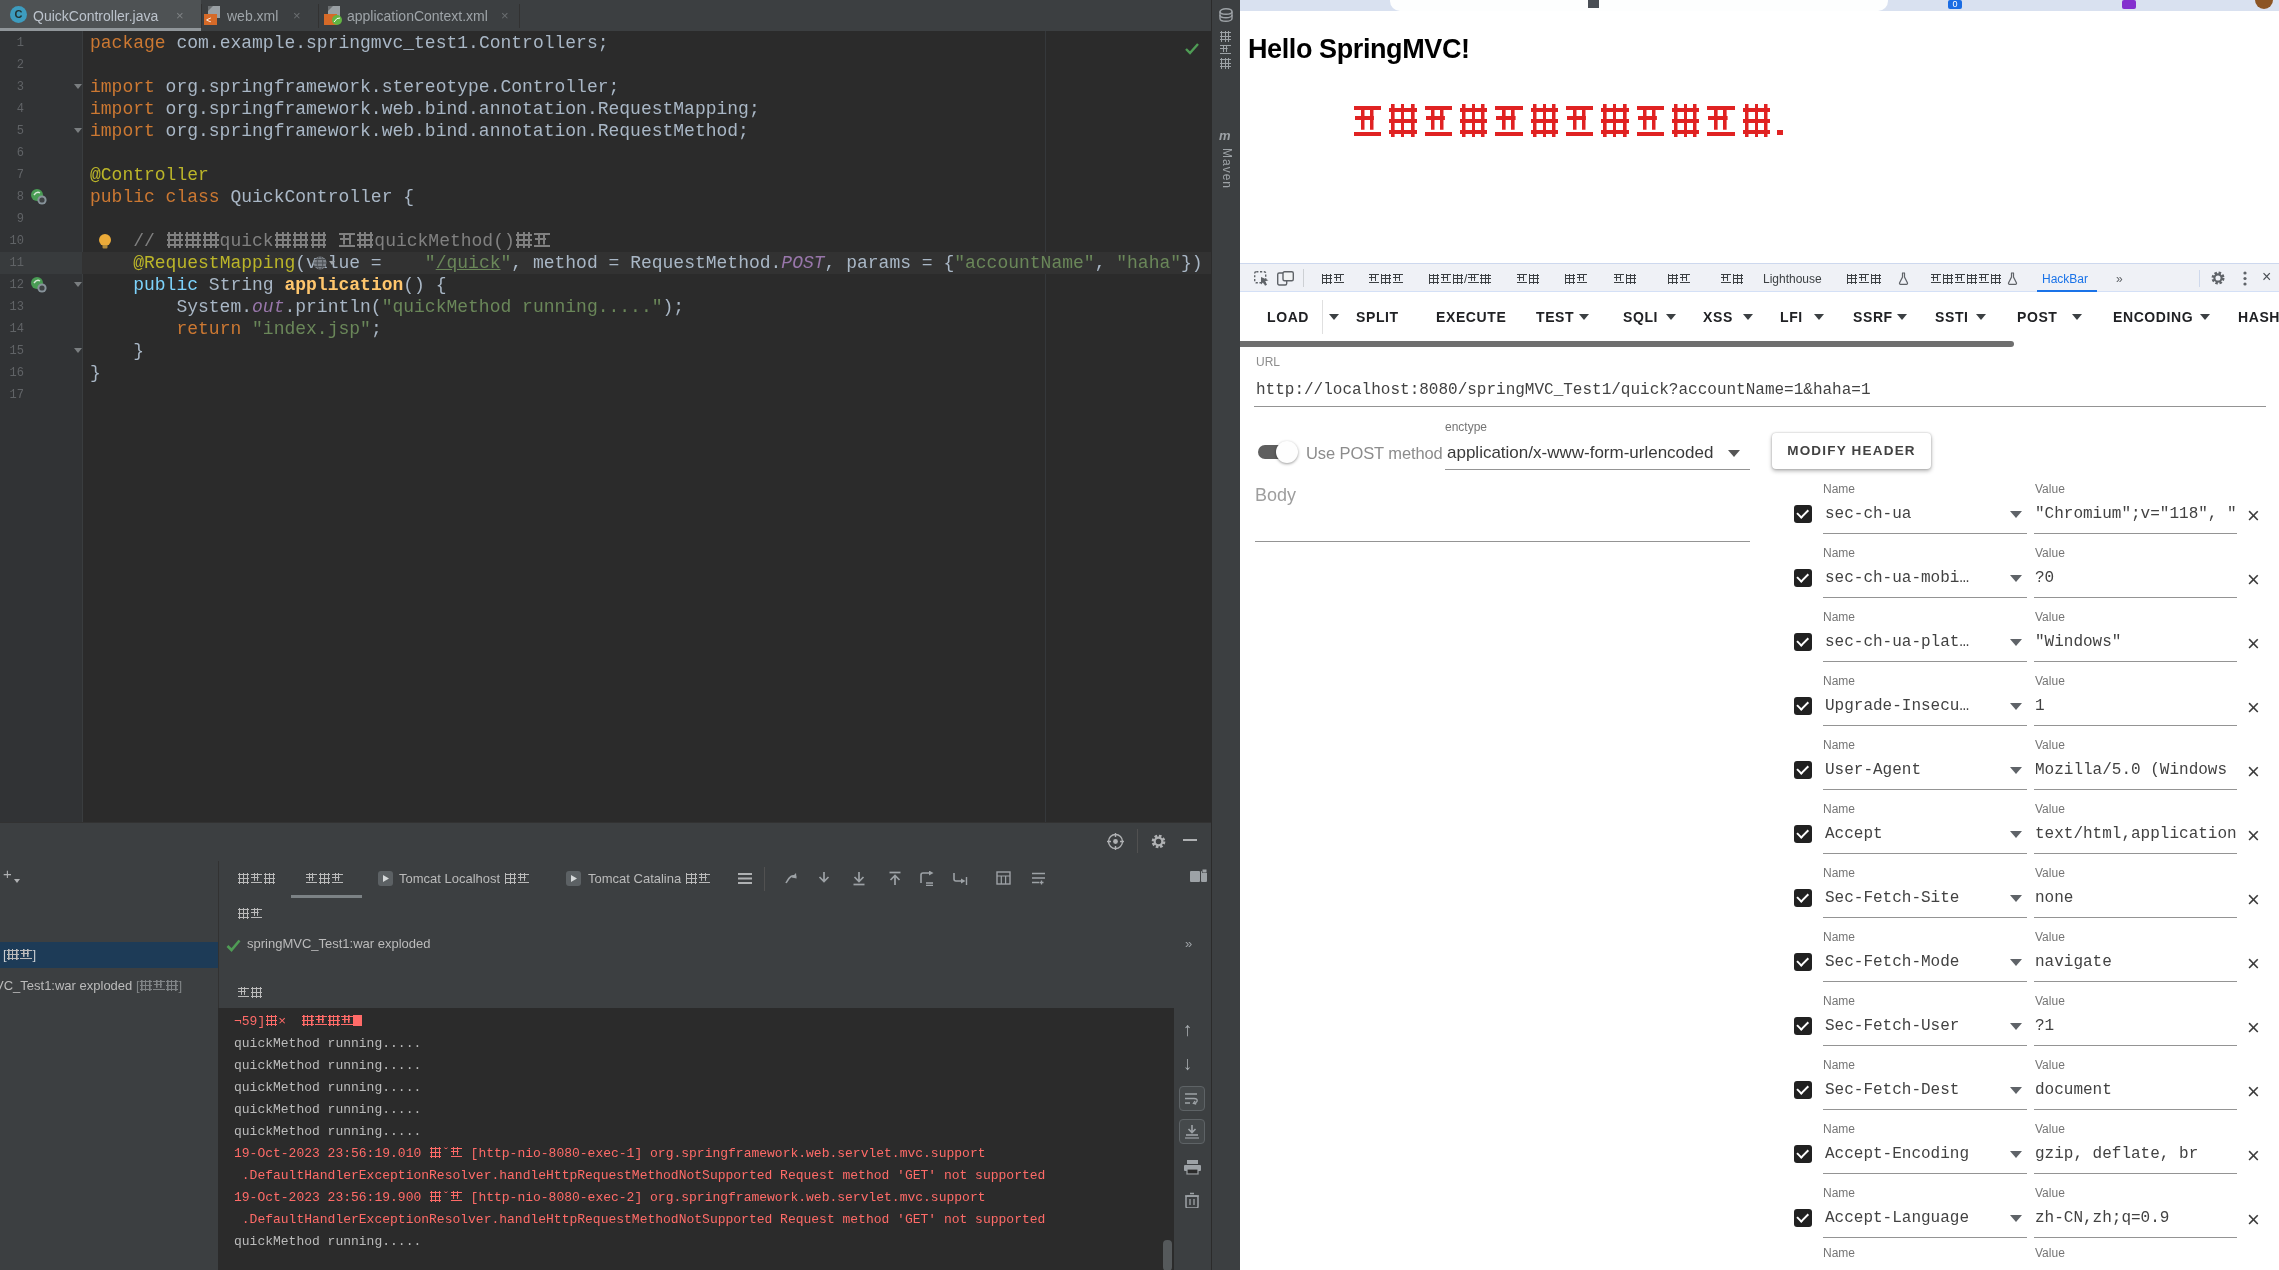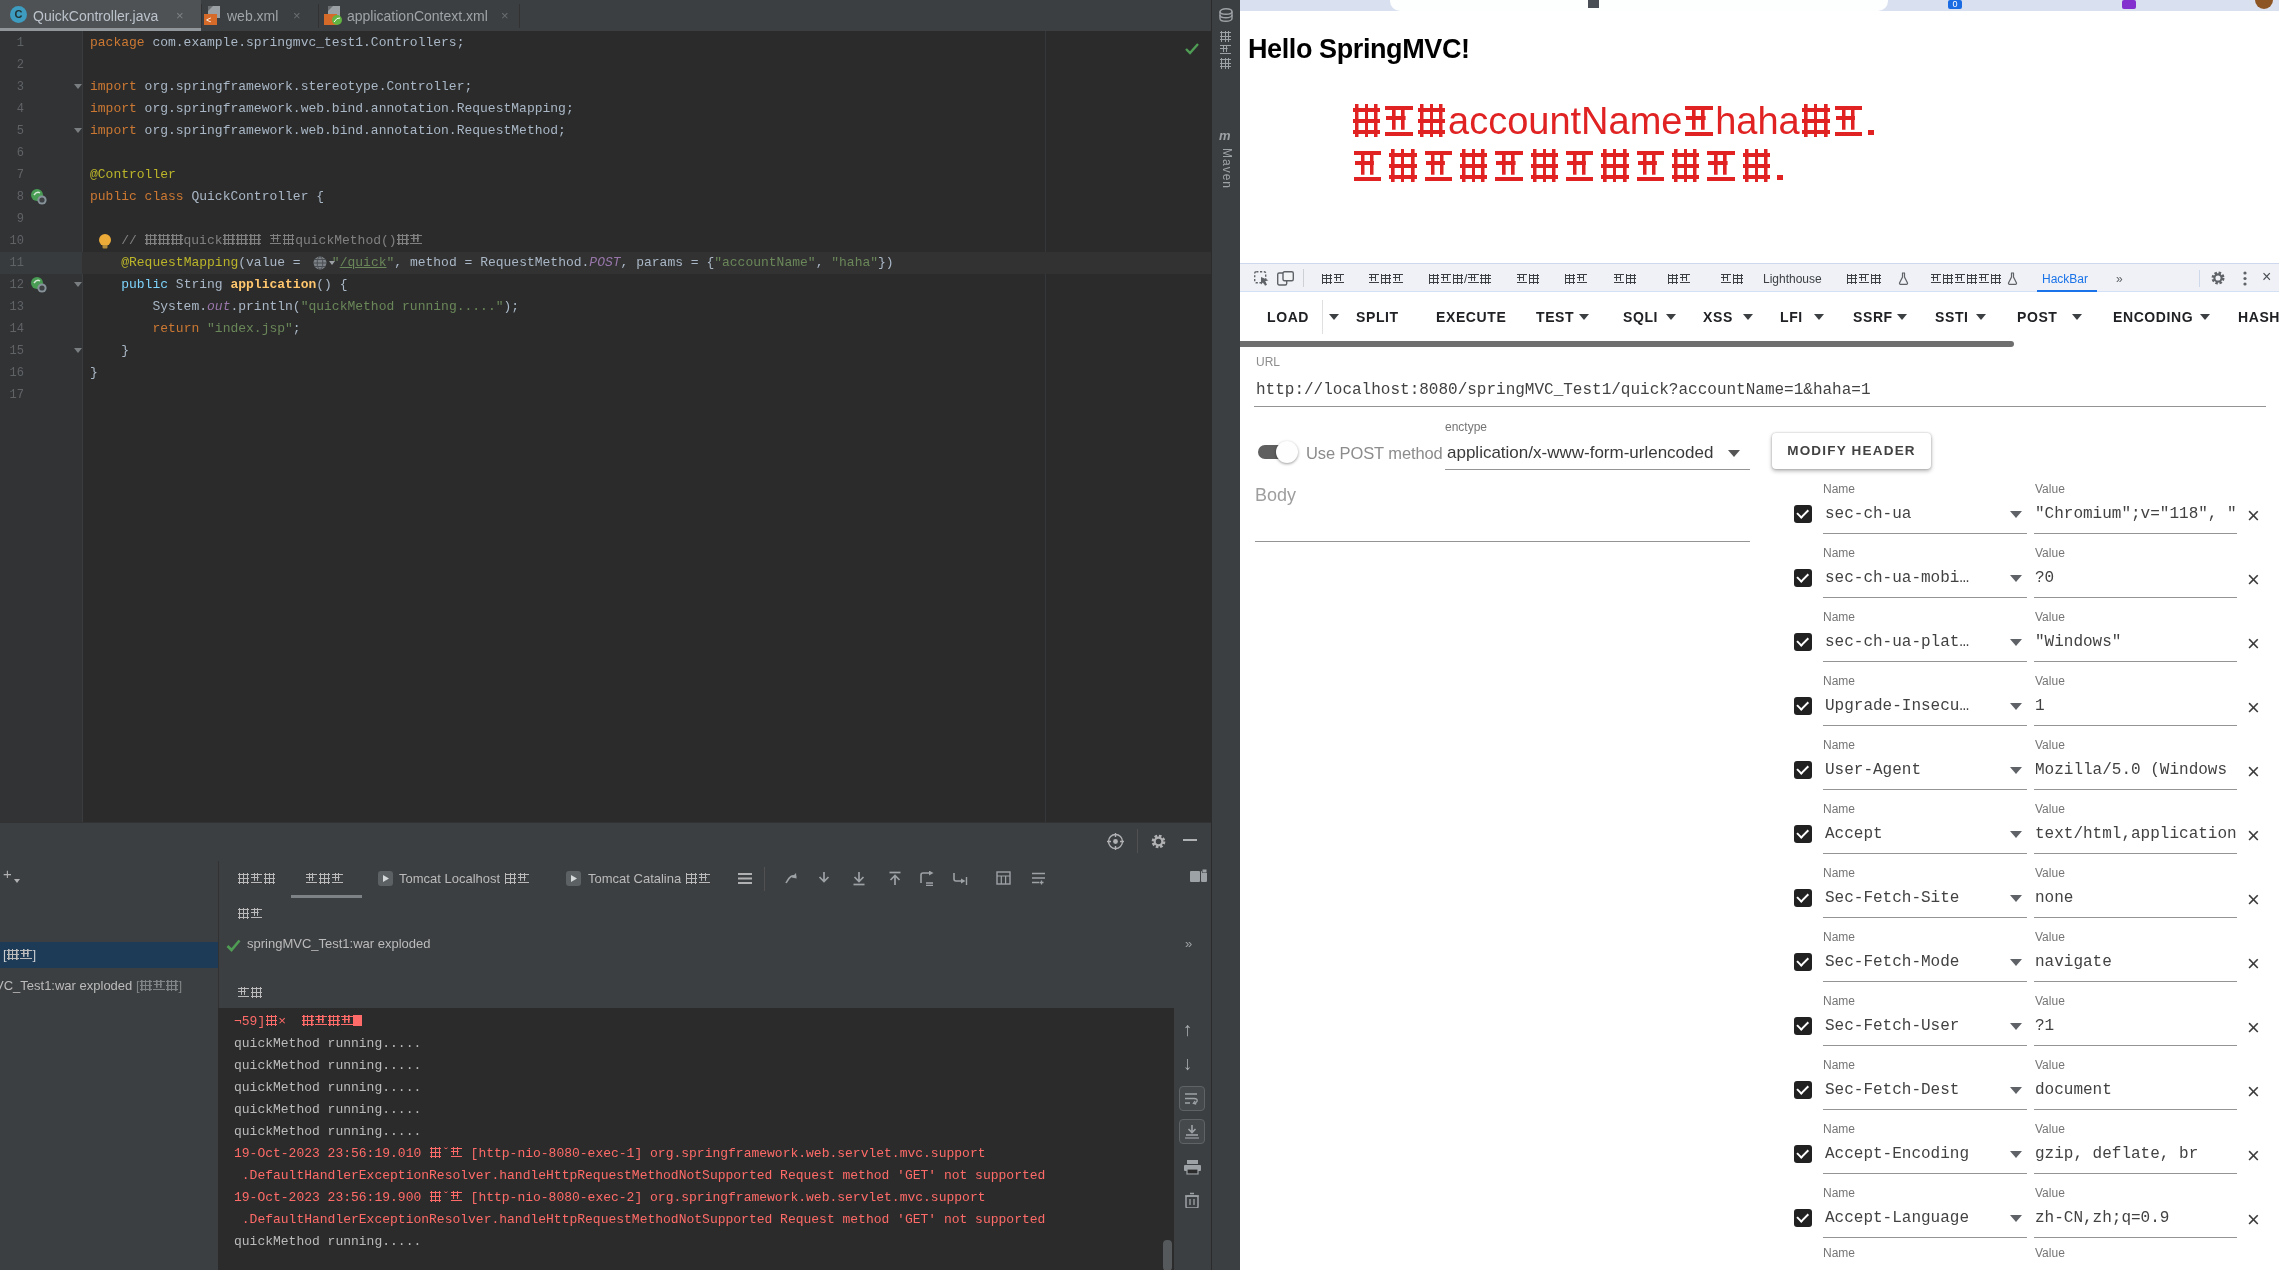--- a/index.html
+++ b/index.html
@@ -106,21 +106,21 @@
     <div class="abs fm" style="left:74px;top:53px"></div>
     <div class="abs fm" style="left:74px;top:97px"></div>
     <div class="abs fm" style="left:74px;top:251px"></div>
     <div class="abs fm" style="left:74px;top:317px"></div>
 
     <svg class="abs" style="left:97px;top:202px" width="16" height="17">
         <circle cx="8" cy="7" r="6" fill="#ecab39"></circle>
         <rect x="5.5" y="12" width="5" height="3.4" rx="1" fill="#b0893a"></rect>
       </svg>
 
-    <div class="abs mono" id="code" style="left:90px;top:1px;font-size:13px;line-height:22px;color:#a9b7c6;--c:#808080">
+    <div class="abs mono" id="code" style="left:90px;top:1px;font-size:18px;line-height:22px;color:#a9b7c6;--c:#808080">
 <div><span style="color:#cc7832">package</span> com.example.springmvc_test1.Controllers;</div>
 <div>&nbsp;</div>
 <div><span style="color:#cc7832">import</span> org.springframework.stereotype.Controller;</div>
 <div><span style="color:#cc7832">import</span> org.springframework.web.bind.annotation.RequestMapping;</div>
 <div><span style="color:#cc7832">import</span> org.springframework.web.bind.annotation.RequestMethod;</div>
 <div>&nbsp;</div>
 <div><span style="color:#bbb529">@Controller</span></div>
 <div><span style="color:#cc7832">public class </span>QuickController {</div>
 <div>&nbsp;</div>
 <div><span style="color:#808080">    // <span class="h"></span><span class="h"></span><span class="h"></span>quick<span class="h"></span><span class="h"></span><span class="h"></span> <span class="h2"></span><span class="h"></span>quickMethod()<span class="h"></span><span class="h2"></span></span></div>
@@ -293,21 +293,20 @@
 
   <div class="abs" style="left:0;top:0;width:1039px;height:11px;background:#d9e1f0"></div>
   <div class="abs" style="left:150px;top:0;width:498px;height:11px;background:#fdfefe;border-radius:0 0 10px 10px"></div>
   <div class="abs" style="left:348px;top:0;width:11px;height:8px;background:#4a4f55"></div>
   <div class="abs" style="left:708px;top:0;width:14px;height:9px;background:#1b6ce3;border-radius:2px;color:#fff;font-size:9px;text-align:center;line-height:9px">0</div>
   <div class="abs" style="left:882px;top:0;width:14px;height:9px;background:#8430ce;border-radius:2px"></div>
   <div class="abs" style="left:1015px;top:-9px;width:18px;height:18px;background:#8d5524;border-radius:50%"></div>
 
   <div class="abs" style="left:8px;top:34px;font-size:27px;font-weight:bold;color:#000;letter-spacing:-0.4px">Hello SpringMVC!</div>
   <div class="abs" id="redtext" style="left:110px;top:99px;font-size:38px;line-height:45px;color:#e02222;--c:#e02222">
-    <div><span class="h"></span><span class="h2"></span><span class="h"></span>accountName<span class="h2"></span>haha<span class="h"></span><span class="h2"></span><span class="pn"></span></div>
     <div class="w"><span class="h2"></span><span class="h"></span><span class="h2"></span><span class="h"></span><span class="h2"></span><span class="h"></span><span class="h2"></span><span class="h"></span><span class="h2"></span><span class="h"></span><span class="h2"></span><span class="h"></span><span class="pn"></span></div>
   </div>
 
   <div class="abs" id="dtbar" style="left:0;top:263px;width:1039px;height:29px;background:#eff1f6;border-top:1px solid #cdd8ee;border-bottom:1px solid #d4e0f6;--c:#3c4043;color:#3c4043;font-size:12px">
     <svg class="abs" style="left:14px;top:7px" width="16" height="15">
         <rect x="0.7" y="0.7" width="11" height="11" rx="1.5" fill="none" stroke="#5f6368" stroke-width="1.4" stroke-dasharray="2.2 1.6"></rect>
         <path d="M7 6 L14.5 9.2 L11.2 10.2 L13 13.8 L11 14.8 L9.2 11.2 L7 13.5 Z" fill="#5f6368"></path>
       </svg>
     <svg class="abs" style="left:37px;top:7px" width="17" height="15">
         <rect x="0.7" y="2" width="9" height="12" rx="1.5" fill="none" stroke="#5f6368" stroke-width="1.4"></rect>

